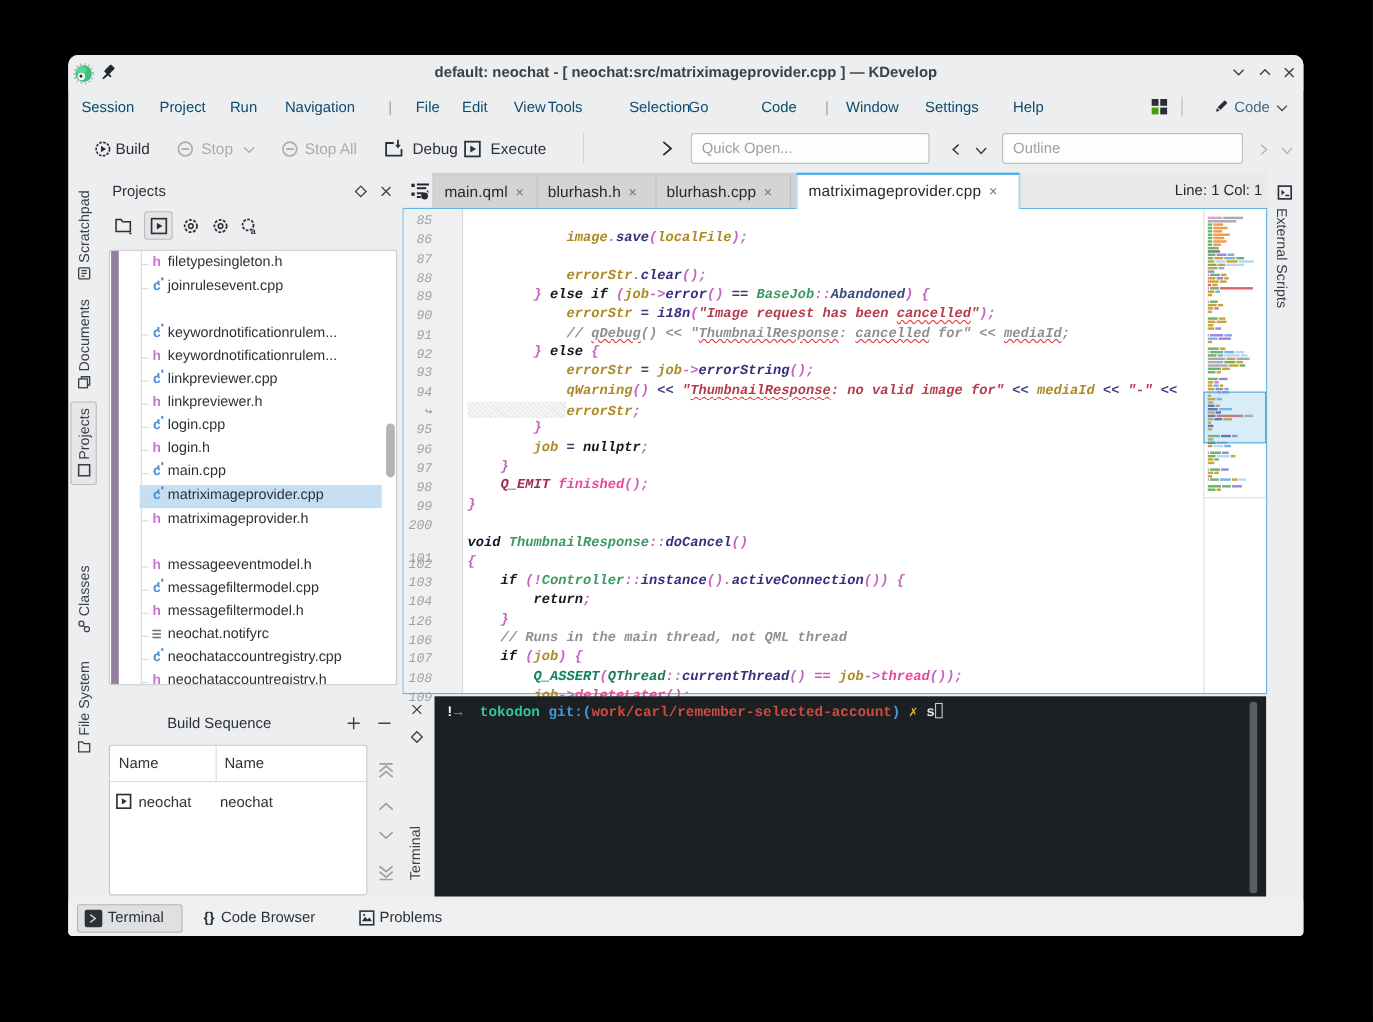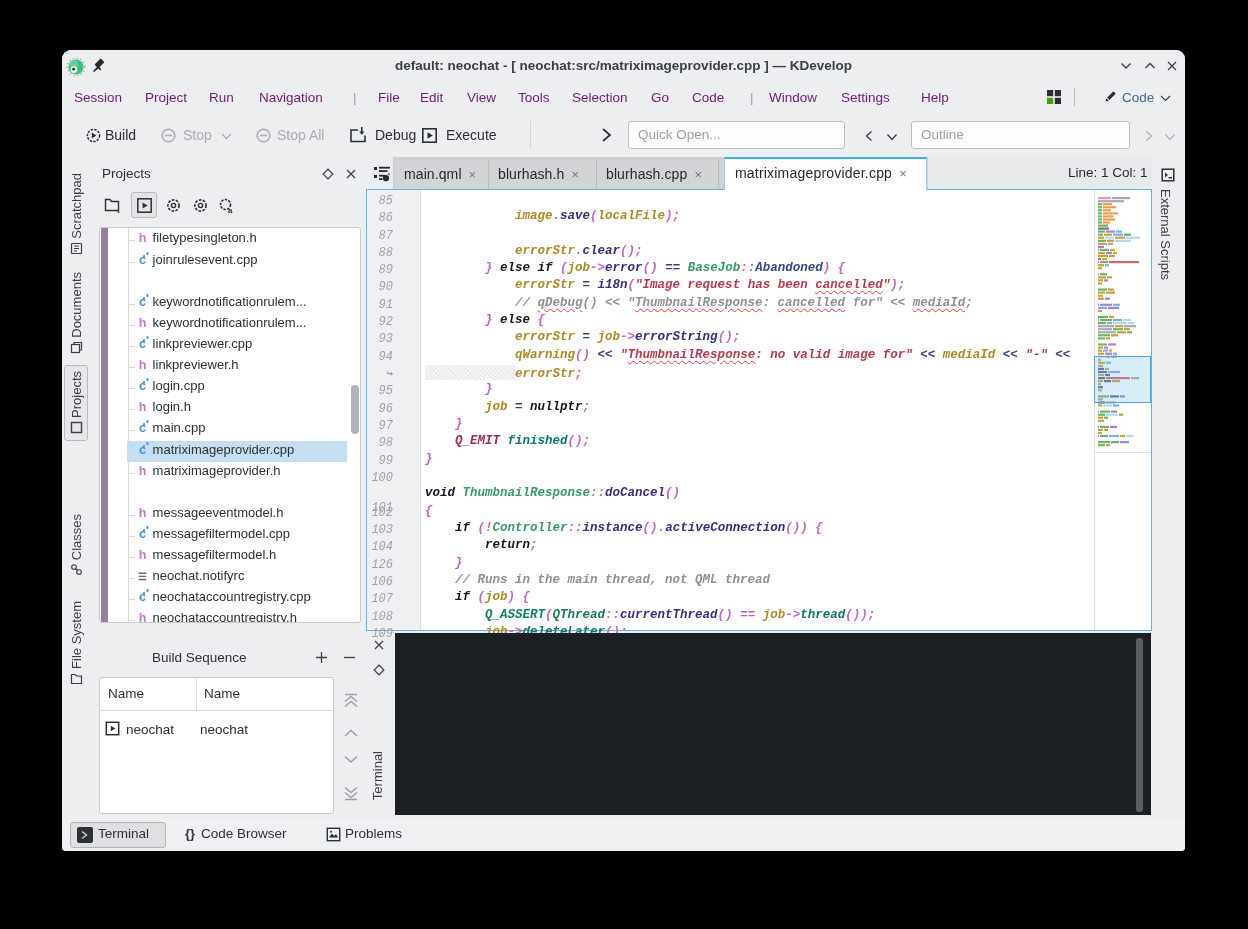--- a/index.html
+++ b/index.html
@@ -6,21 +6,21 @@
   *{box-sizing:border-box;}
   #win{position:absolute;left:62px;top:50px;width:1123px;height:801px;
     background:#edeef0;border-radius:9px 9px 4px 4px;
     font-family:"Liberation Sans",sans-serif;color:#31363b;overflow:hidden;}
   .abs{position:absolute;}
   
   #title{position:absolute;left:0;top:0;width:100%;height:32px;background:#eceeef;}
   #titletext{position:absolute;top:8px;left:0;width:1123px;text-align:center;
     font-size:13.5px;font-weight:700;color:#3b4045;}
   
-  .mi{position:absolute;top:40px;font-size:13.5px;color:#701a75;}
+  .mi{position:absolute;top:40px;font-size:13.5px;color:#0c4a6e;}
   
   .tbtxt{position:absolute;top:77px;font-size:14px;font-weight:400;color:#2b3035;}
   .tbgray{color:#a9acae;}
   .tbox{position:absolute;top:71px;height:28px;background:#fdfdfd;border:1px solid #bcbebf;border-radius:3px;
      font-size:13.5px;color:#9da0a3;padding:5px 0 0 9px;}
   
   #tabstrip{position:absolute;left:331px;top:107px;width:535px;height:32px;background:#cfd0d1;}
   .tab{position:absolute;top:110px;height:29px;background:#d3d4d5;border-right:1px solid #bcbdbe;
      font-size:14px;color:#26292c;padding:6px 8px 0 9px;letter-spacing:0.1px;}
   .tabx{color:#71767a;font-size:13px;padding-left:7px;}
@@ -62,21 +62,21 @@
   .cb{color:#1d7a52;font-weight:700;} 
   .st{color:#b53c4b;font-weight:700;} 
   .cm{color:#8e9092;} 
   .en{color:#3a4a80;} 
   .qe{color:#9e2a56;font-weight:700;}
   .qa{color:#0f8160;font-weight:700;}
   .sq{text-decoration:underline wavy #e23c3c 1px;text-underline-offset:2px;}
   .op{color:#3c3c6e;font-weight:700;}
   .ll{color:#3d3d85;font-weight:700;}
   .mg{color:#c45cb8;font-weight:700;}
-  .sg{color:#0f766e;}
+  .sg{color:#ec4899;}
   .wr{font-size:11px;color:#8a8e91;}
   .wrapblk{display:inline-block;width:90px;height:15px;vertical-align:-3px;
     background-image:repeating-linear-gradient(45deg,#ebebec 0 1.5px,#f7f7f8 1.5px 3px);}
   
   #term{position:absolute;left:333px;top:583px;width:756px;height:182px;background:#1c2023;
      font-family:"Liberation Mono",monospace;font-size:13px;font-weight:700;}
   
   #status{position:absolute;left:0;top:769px;width:100%;height:32px;background:#eff0f1;font-size:13.5px;}
 </style>
 </head>
@@ -112,23 +112,23 @@
     </svg>
 
   <span class="mi" style="left:12px;">Session</span>
   <span class="mi" style="left:83px;">Project</span>
   <span class="mi" style="left:147px;">Run</span>
   <span class="mi" style="left:197px;">Navigation</span>
   <span class="mi" style="left:291px;color:#9a9da0;">|</span>
   <span class="mi" style="left:316px;">File</span>
   <span class="mi" style="left:358px;">Edit</span>
   <span class="mi" style="left:405px;">View</span>
-  <span class="mi" style="left:456px;">Tools</span>
+  <span class="mi" style="left:436px;">Tools</span>
   <span class="mi" style="left:510px;">Selection</span>
-  <span class="mi" style="left:589px;">Go</span>
+  <span class="mi" style="left:564px;">Go</span>
   <span class="mi" style="left:630px;">Code</span>
   <span class="mi" style="left:688px;color:#9a9da0;">|</span>
   <span class="mi" style="left:707px;">Window</span>
   <span class="mi" style="left:779px;">Settings</span>
   <span class="mi" style="left:859px;">Help</span>
 
   <svg class="abs" style="left:984px;top:39px" width="16" height="16" viewBox="0 0 16 16">
     <rect x="1" y="1" width="6.2" height="6.2" fill="#2a2e32"></rect>
     <rect x="8.8" y="1" width="6.2" height="6.2" fill="#2a2e32"></rect>
     <rect x="1" y="8.8" width="6.2" height="6.2" fill="#43a000"></rect>
@@ -330,21 +330,21 @@
       <div class="ln" style="top:194.4px;">95</div>
       <div class="cl" style="top:192.4px;">&nbsp;&nbsp;&nbsp;&nbsp;&nbsp;&nbsp;&nbsp;&nbsp;<span class="s">}</span></div>
       <div class="ln" style="top:211.8px;">96</div>
       <div class="cl" style="top:209.8px;">&nbsp;&nbsp;&nbsp;&nbsp;&nbsp;&nbsp;&nbsp;&nbsp;<span class="v">job</span> <span class="op">=</span> <span class="k">nullptr</span><span class="s">;</span></div>
       <div class="ln" style="top:229.1px;">97</div>
       <div class="cl" style="top:227.1px;">&nbsp;&nbsp;&nbsp;&nbsp;<span class="s">}</span></div>
       <div class="ln" style="top:246.4px;">98</div>
       <div class="cl" style="top:244.4px;">&nbsp;&nbsp;&nbsp;&nbsp;<span class="qe">Q_EMIT</span> <span class="sg">finished</span><span class="s">();</span></div>
       <div class="ln" style="top:263.8px;">99</div>
       <div class="cl" style="top:261.8px;"><span class="s">}</span></div>
-      <div class="ln" style="top:281.1px;">100</div>
+      <div class="ln" style="top:281.1px;">200</div>
       <div class="ln" style="top:311px;">101</div>
       <div class="cl" style="top:296.4px;"><span class="t">void</span> <span class="c">ThumbnailResponse</span><span class="s">::</span><span class="f">doCancel</span><span class="s">()</span></div>
       <div class="ln" style="top:315.7px;">102</div>
       <div class="cl" style="top:313.7px;"><span class="s">{</span></div>
       <div class="ln" style="top:333.1px;">103</div>
       <div class="cl" style="top:331.1px;">&nbsp;&nbsp;&nbsp;&nbsp;<span class="k">if</span> <span class="s">(!</span><span class="c">Controller</span><span class="s">::</span><span class="f">instance</span><span class="s">().</span><span class="f">activeConnection</span><span class="s">()) {</span></div>
       <div class="ln" style="top:350.4px;">104</div>
       <div class="cl" style="top:348.4px;">&nbsp;&nbsp;&nbsp;&nbsp;&nbsp;&nbsp;&nbsp;&nbsp;<span class="k">return</span><span class="s">;</span></div>
       <div class="ln" style="top:367.7px;">126</div>
       <div class="cl" style="top:365.7px;">&nbsp;&nbsp;&nbsp;&nbsp;<span class="s">}</span></div>
@@ -566,20 +566,25 @@
     </svg>
 
   <svg class="abs" style="left:311px;top:589px" width="12" height="12" viewBox="0 0 12 12">
     <path d="M2 2 L10 10 M10 2 L2 10" stroke="#3b4045" stroke-width="1.2" fill="none"></path>
     </svg>
   <svg class="abs" style="left:311px;top:614px" width="12" height="12" viewBox="0 0 12 12">
     <rect x="2.6" y="2.6" width="6.8" height="6.8" fill="none" stroke="#3b4045" stroke-width="1.2" transform="rotate(45 6 6)"></rect>
     </svg>
   <div class="abs vtext2" style="left:308px;top:701px;font-size:13px;color:#3a3f44;transform:rotate(180deg);">Terminal</div>
   <div id="term">
+    <div class="abs" style="left:10px;top:6px;color:#f2f2f2;">!<span style="color:#2fbf6b;font-weight:700;">→</span>&nbsp;
+      <span style="color:#2dc8a0;">tokodon</span>
+      <span style="color:#3f9ddb;">git:(</span><span style="color:#cf4b3f;">work/carl/remember-selected-account</span><span style="color:#3f9ddb;">)</span>
+      <span style="color:#d7ba3e;">✗</span> <span style="color:#e4e4e4;">s</span><span style="display:inline-block;width:7px;height:14px;border:1px solid #c8c8c8;vertical-align:-2px;"></span>
+    </div>
     <div class="abs" style="right:8px;top:5px;width:7px;height:174px;background:#585d61;border-radius:3px;"></div>
   </div>
 
   <div id="status">
     <div class="abs" style="left:8px;top:3px;width:96px;height:26px;background:#dfe0e1;border:1px solid #b4b6b7;border-radius:3px;"></div>
     <div class="abs" style="left:15px;top:8px;width:16px;height:16px;background:#2d3136;border-radius:2px;"></div>
     <svg class="abs" style="left:18px;top:11px" width="10" height="10" viewBox="0 0 10 10">
       <path d="M2 1.5 L6.5 5 L2 8.5" stroke="#cdd0d2" stroke-width="1.4" fill="none"></path>
       </svg>
     <span class="abs" style="left:36px;top:7px;color:#2c3136;">Terminal</span>

